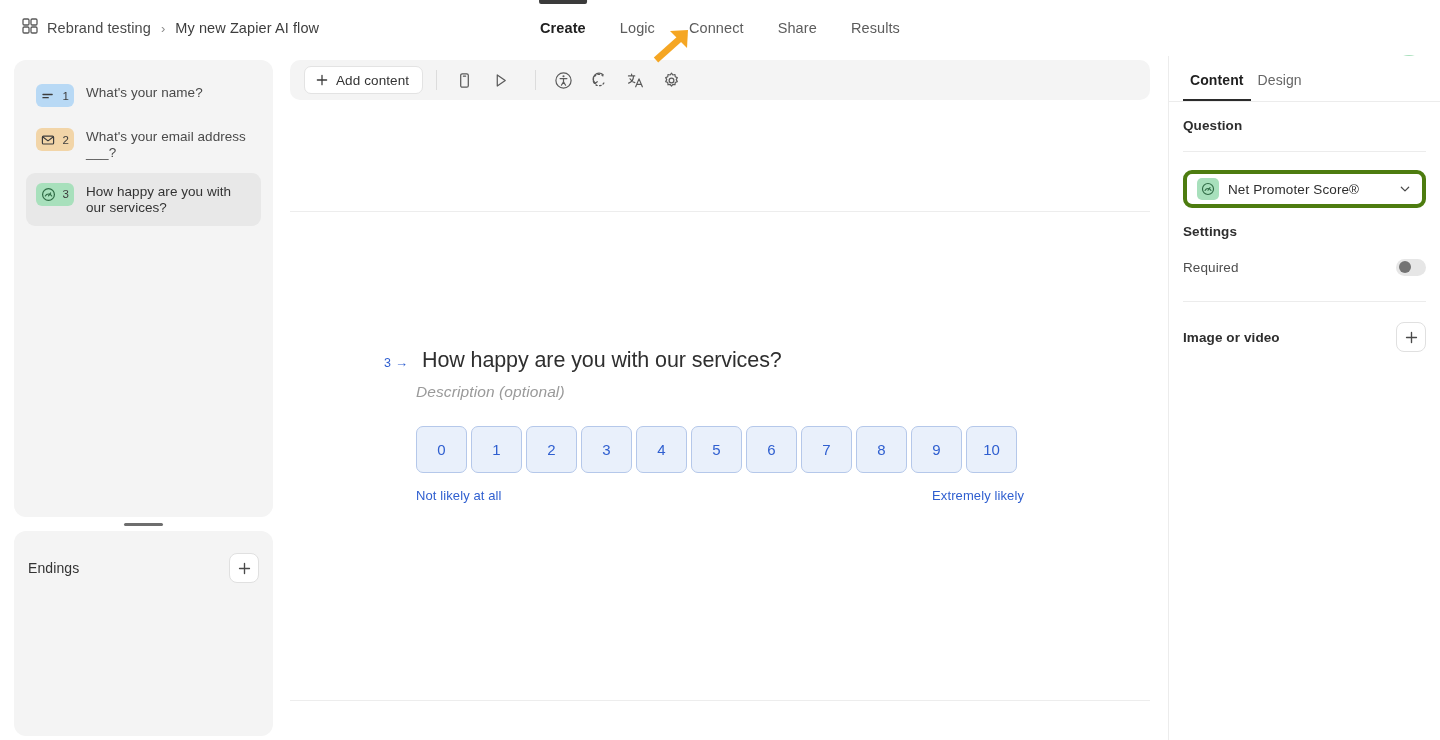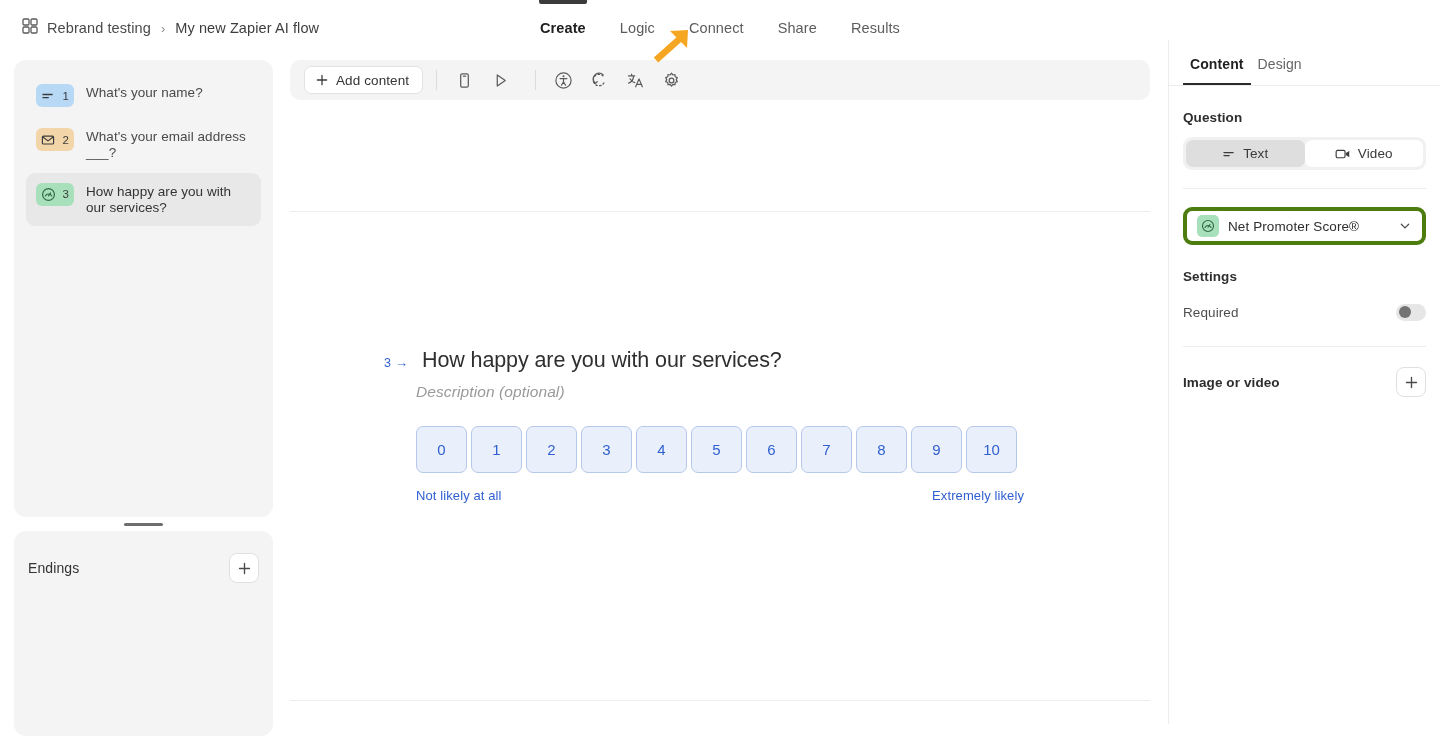--- a/index.html
+++ b/index.html
@@ -181,41 +181,41 @@
     cursor: pointer;
   }
   .nps-labels {
     margin-left: 32px; margin-top: 15px; width: 608px;
     display: flex; justify-content: space-between;
     font-size: 13px; color: #2f5fd0; letter-spacing: .1px;
   }
 
   
   .rightpanel {
-    position: absolute; right: 0; top: 40px; width: 272px; height: 684px;
+    position: absolute; right: 0; top: 56px; width: 272px; height: 684px;
     background: #ffffff; border-left: 1px solid #ececec;
   }
   .rp-tabs {
     display: flex; gap: 0; padding: 0 14px; height: 46px;
     border-bottom: 1px solid #ececec; align-items: flex-end;
   }
   .rp-tab {
     position: relative; font-size: 14px; color: #666;
     padding: 0 7px 13px 7px; cursor: pointer;
     background: none; border: none; font-family: inherit; letter-spacing: .1px;
   }
   .rp-tab.active { color: #1f1f1f; font-weight: 700; }
   .rp-tab.active::after {
     content: ""; position: absolute; bottom: 0; left: 0; right: 0;
     height: 2.5px; background: #2b2b2b;
   }
   .rp-body { padding: 0 14px; }
   .rp-section-title {
     font-size: 13.5px; color: #2e2e2e; font-weight: 700;
-    margin-top: 24px; margin-bottom: 12px; letter-spacing: .1px;
+    margin-top: 16px; margin-bottom: 12px; letter-spacing: .1px;
   }
   .seg {
     display: flex; background: #f1f1f1; border-radius: 9px; padding: 3px;
     height: 33px;
   }
   .seg-item {
     flex: 1; display: flex; align-items: center; justify-content: center; gap: 7px;
     font-size: 13.5px; color: #3a3a3a; border-radius: 7px; cursor: pointer;
     border: none; font-family: inherit; background: transparent; letter-spacing: .1px;
   }
@@ -451,36 +451,20 @@
   <div class="rightpanel">
     <div class="rp-tabs">
       <button class="rp-tab active">Content</button>
       <button class="rp-tab">Design</button>
     </div>
 
     <div class="rp-body">
 
       <div class="rp-section-title">Question</div>
 
-      <div class="seg">
-        <button class="seg-item active">
-          <svg width="14" height="14" viewBox="0 0 16 16">
-            <rect x="1.5" y="5.6" width="12" height="1.6" rx="0.8" fill="#3a3a3a"></rect>
-            <rect x="1.5" y="9" width="7.5" height="1.6" rx="0.8" fill="#3a3a3a"></rect>
-          </svg>
-          <span>Text</span>
-        </button>
-        <button class="seg-item inactive">
-          <svg width="16" height="14" viewBox="0 0 18 14">
-            <rect x="1.3" y="3" width="10" height="8.2" rx="1.6" fill="none" stroke="#3a3a3a" stroke-width="1.3"></rect>
-            <path d="M12.3 6 L16 3.6 V10.6 L12.3 8.2 Z" fill="#3a3a3a"></path>
-          </svg>
-          <span>Video</span>
-        </button>
-      </div>
 
       <div class="rp-divider"></div>
 
       <div class="type-select">
         <span class="type-icon">
           <svg width="14" height="14" viewBox="0 0 16 16">
             <circle cx="8" cy="8" r="6.3" fill="none" stroke="#2f6b45" stroke-width="1.3"></circle>
             <path d="M4.6 9.6 A3.8 3.8 0 0 1 11.4 9.6" fill="none" stroke="#2f6b45" stroke-width="1.25" stroke-linecap="round"></path>
             <path d="M8 9.4 L10.3 6.3" stroke="#2f6b45" stroke-width="1.25" stroke-linecap="round"></path>
           </svg>

